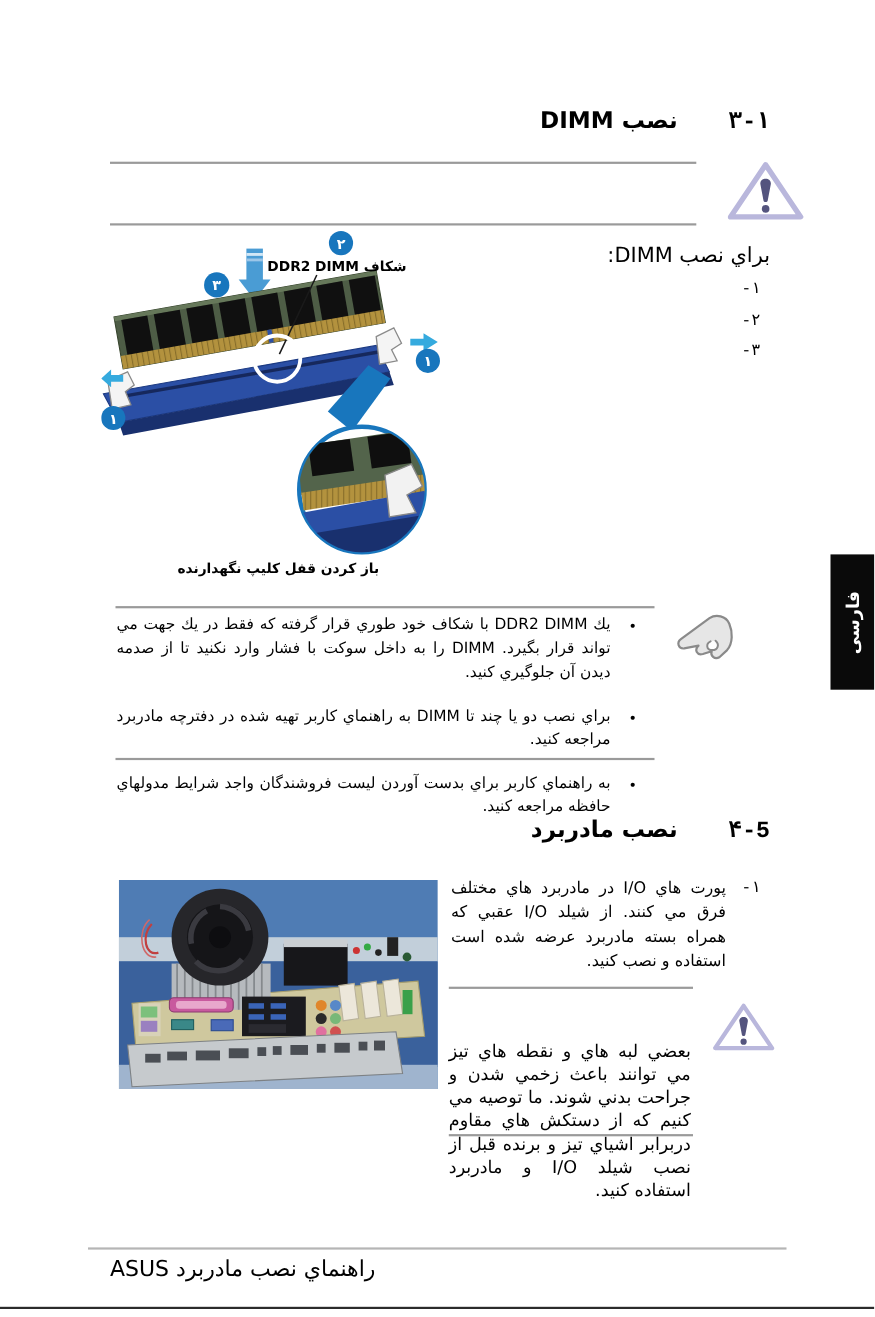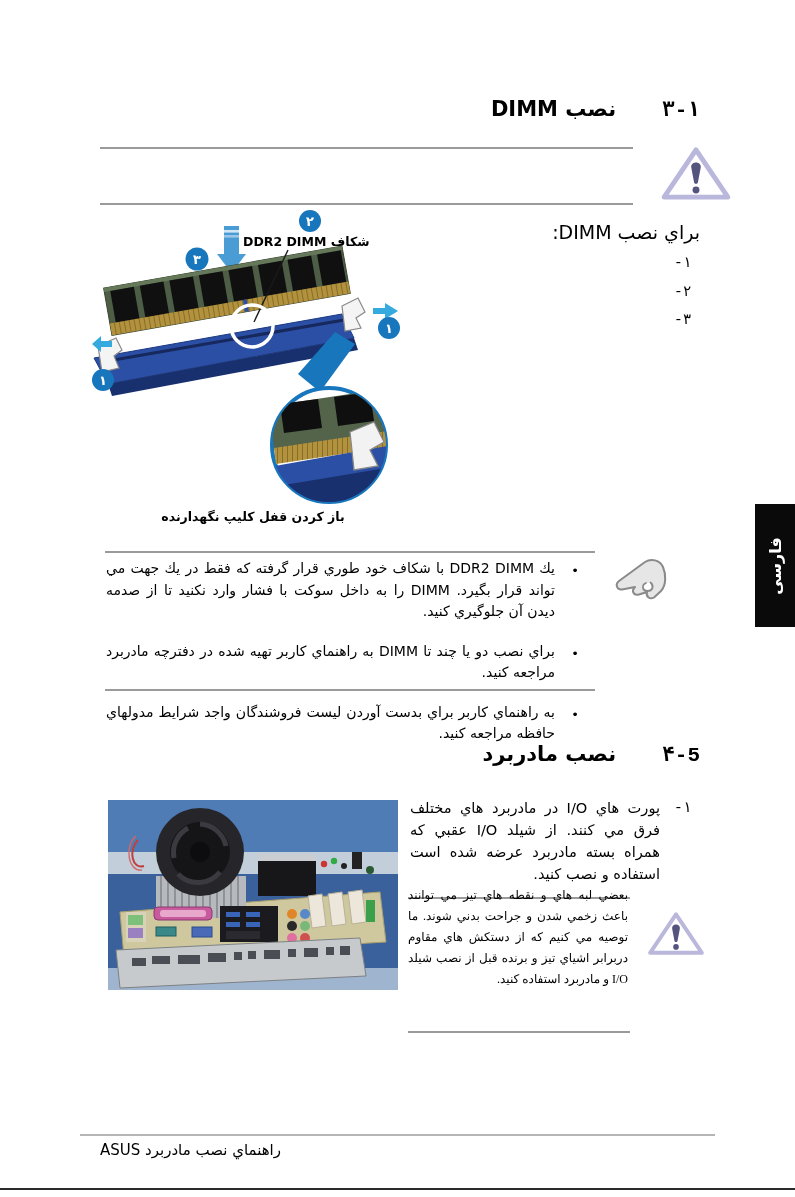--- a/index.html
+++ b/index.html
@@ -25,21 +25,21 @@
   .step-text { flex:1; text-align:justify; }
 
   .fig-label { position:absolute; font-weight:bold; font-size:12.5px; white-space:nowrap; z-index:3; }
   .fig-caption { position:absolute; font-weight:bold; font-size:12.5px; text-align:center; }
 
   .notes { position:absolute; }
   .note { display:flex; margin-bottom:18px; font-size:14px; line-height:21.5px; }
   .note-bullet { flex:0 0 14px; margin-left:10px; font-size:13px; padding-top:2px; }
   .note-text { flex:1; text-align:justify; }
 
-  .footer-text { position:absolute; font-size:15px; white-space:nowrap;text-align:right; }
+  .footer-text { position:absolute; font-size:20px; white-space:nowrap;text-align:right; }
 
   .side-tab { position:absolute; left:755px; top:504px; width:40px; height:123px;
     background:#0a0a0a; z-index:5; }
   .side-tab span { position:absolute; left:50%; top:50%;
     transform:translate(-50%,-50%) rotate(-90deg); color:#fff; font-size:16px;
     font-weight:bold; white-space:nowrap; letter-spacing:1px; }
 
   .bottom-line { position:absolute; left:0; top:1188px; width:795px; height:2px; background:#2b2b2b; }
   svg { display:block; }
 </style>
@@ -281,21 +281,21 @@
         <rect x="156" y="150" width="16" height="9" fill="#4a4e54"></rect>
         <rect x="180" y="149" width="8" height="8" fill="#4a4e54"></rect>
         <rect x="196" y="148" width="14" height="9" fill="#4a4e54"></rect>
         <rect x="218" y="147" width="8" height="8" fill="#4a4e54"></rect>
         <rect x="232" y="146" width="10" height="9" fill="#4a4e54"></rect>
       </g>
     </svg>
   </div>
 
   <div class="rule" style="left:408px; top:897px; width:222px;"></div>
-  <div class="warn-text" style="left:408px; top:885px; width:220px; font-size:12px; line-height:21px;font-family:Liberation Serif, serif;">بعضي لبه هاي و نقطه هاي تیز مي توانند باعث زخمي شدن و جراحت بدني شوند. ما توصیه مي کنیم که از دستکش هاي مقاوم دربرابر اشیاي تیز و برنده قبل از نصب شیلد I/O و مادربرد استفاده کنید.</div>
+  <div class="warn-text" style="left:408px; top:945px; width:220px; font-size:16px; line-height:21px;">بعضي لبه هاي و نقطه هاي تیز مي توانند باعث زخمي شدن و جراحت بدني شوند. ما توصیه مي کنیم که از دستکش هاي مقاوم دربرابر اشیاي تیز و برنده قبل از نصب شیلد I/O و مادربرد استفاده کنید.</div>
   <div class="rule" style="left:408px; top:1031px; width:222px;"></div>
   <div class="abs" style="left:647px; top:906px;">
     <svg width="58" height="56" viewBox="0 0 74 60">
       <path d="M37 5 L70 54 L4 54 Z" fill="#ffffff" stroke="#b9b7dc" stroke-width="5" stroke-linejoin="round"></path>
       <path d="M37 18 C33.8 18 31.6 20.3 32.1 23.2 L35 38.5 C35.3 40.6 38.7 40.6 39 38.5 L41.9 23.2 C42.4 20.3 40.2 18 37 18 Z" fill="#54547e"></path>
       <circle cx="37" cy="46.5" r="3.6" fill="#54547e"></circle>
     </svg>
   </div>
 
   <div class="rule rule-light" style="left:80px; top:1134px; width:635px;"></div>

